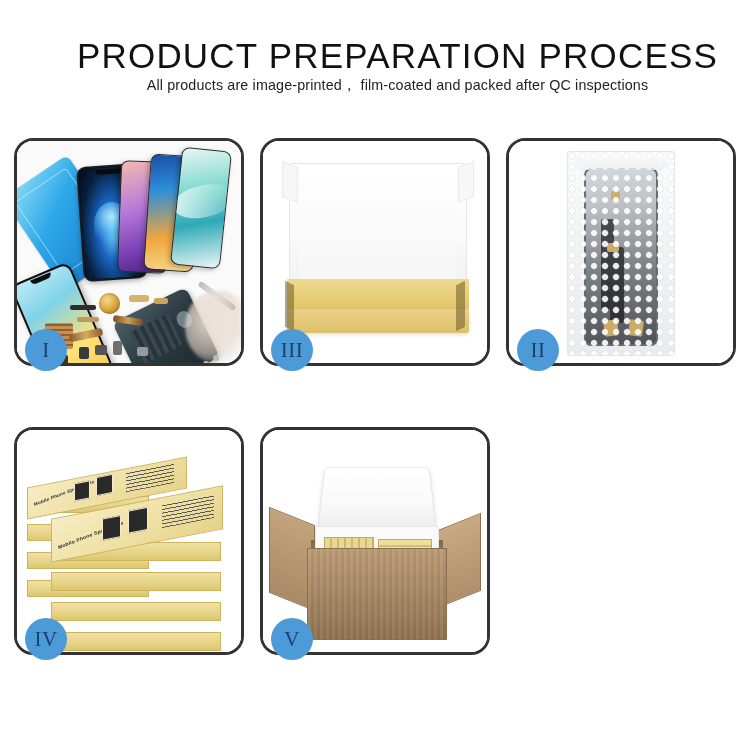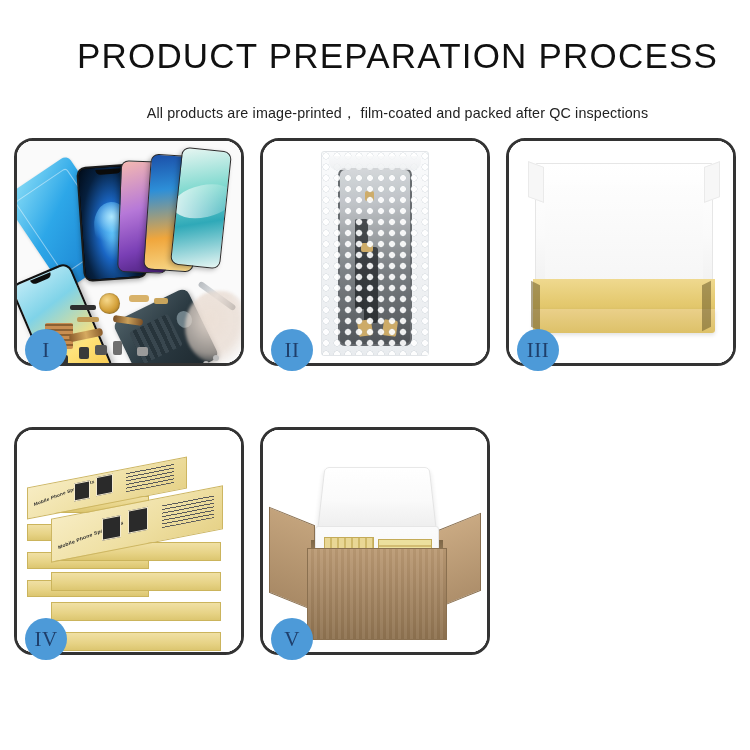--- a/index.html
+++ b/index.html
@@ -22,21 +22,21 @@
   .main-title {
     font-family: "Liberation Sans", sans-serif;
     font-size: 35px;
     font-weight: 400;
     letter-spacing: 1.2px;
     color: #111111;
     line-height: 1.05;
   }
 
   .sub-title {
-    margin-top: 29px;
+    margin-top: 1px;
     font-family: "Liberation Sans", sans-serif;
     font-size: 14.3px;
     font-weight: 400;
     letter-spacing: 0.15px;
     color: #222222;
   }
 
   
   .grid {
     position: absolute;
@@ -479,54 +479,54 @@
           <div class="screw s1"></div>
 
           <div class="screw s3"></div>
         </div>
       </div>
       <div class="badge">I</div>
     </div>
 
     <div class="panel">
       <div class="panel-inner">
+        <div class="scene-openbox">
+          <div class="ob-lid"></div>
+          <div class="ob-foam"></div>
+          <div class="ob-bubble-item"></div>
+          <div class="ob-tray"></div>
+          <div class="ob-tray-front"></div>
+          <div class="ob-corner-l"></div>
+          <div class="ob-corner-r"></div>
+        </div>
+      </div>
+      <div class="badge">III</div>
+    </div>
+
+    <div class="panel">
+      <div class="panel-inner">
         <div class="scene-bubble">
           <div class="bubble-bag">
             <div class="screen-inside">
               <div class="flex-tail"></div>
               <div class="gold-tab g1"></div>
               <div class="gold-tab g2"></div>
               <div class="gold-tab g3"></div>
               <div class="gold-tab g4"></div>
             </div>
             <div class="bubbles"></div>
             <div class="bubble-top-fold"></div>
           </div>
         </div>
       </div>
       <div class="badge">II</div>
     </div>
 
     <div class="panel">
       <div class="panel-inner">
-        <div class="scene-openbox">
-          <div class="ob-lid"></div>
-          <div class="ob-foam"></div>
-          <div class="ob-bubble-item"></div>
-          <div class="ob-tray"></div>
-          <div class="ob-tray-front"></div>
-          <div class="ob-corner-l"></div>
-          <div class="ob-corner-r"></div>
-        </div>
-      </div>
-      <div class="badge">III</div>
-    </div>
-
-    <div class="panel">
-      <div class="panel-inner">
         <div class="scene-stack">
 
           <div class="stk" style="left:10px; top:66px;  width:122px; height:17px;"></div>
           <div class="stk" style="left:10px; top:94px;  width:122px; height:17px;"></div>
           <div class="stk" style="left:10px; top:122px; width:122px; height:17px;"></div>
           <div class="stk" style="left:10px; top:150px; width:122px; height:17px;"></div>
 
           <div class="stk-top" style="left:10px; top:42px; width:160px; height:32px; transform: skewY(-11deg);">
             <div class="box-label" style="left:6px; top:15px; transform: rotate(-11deg);">Mobile Phone Spare Parts</div>
             <div class="label-win" style="left:46px; top:4px; width:16px; height:18px;"></div>

